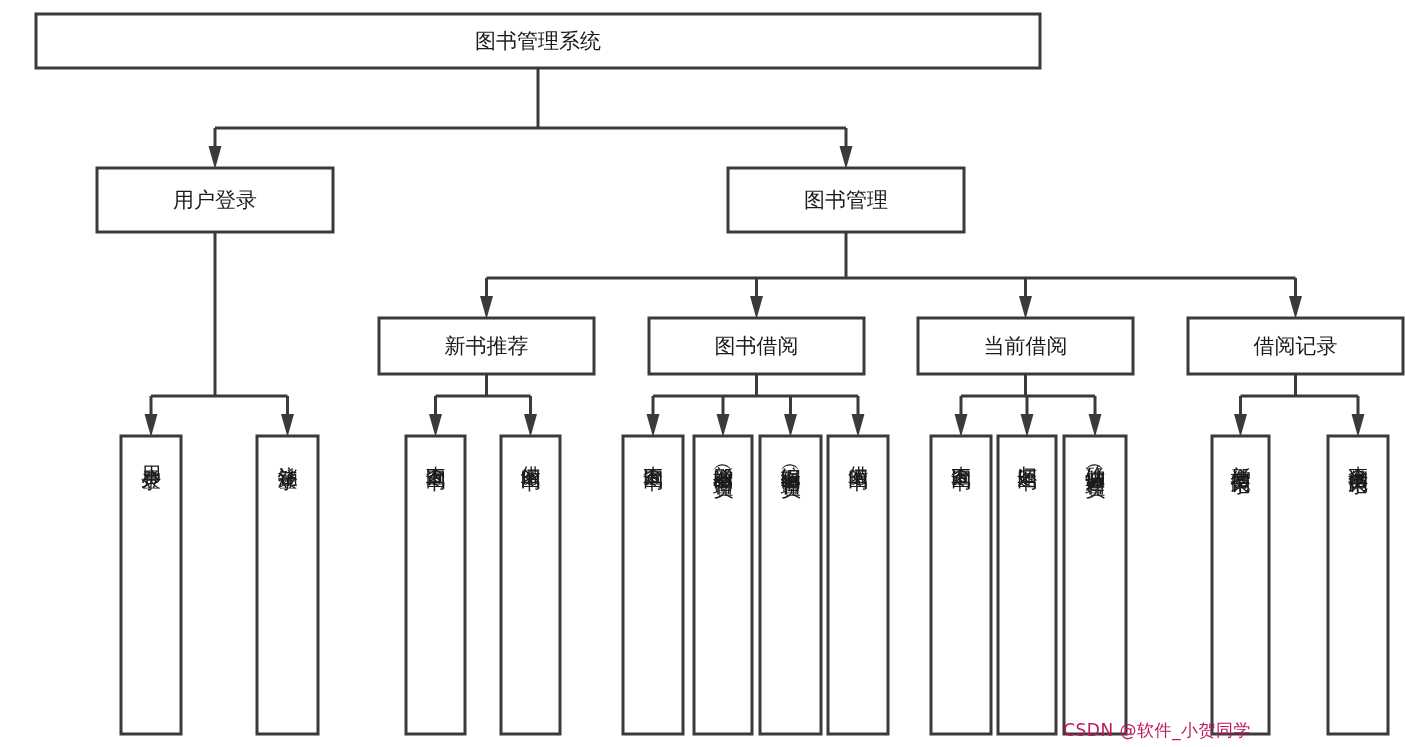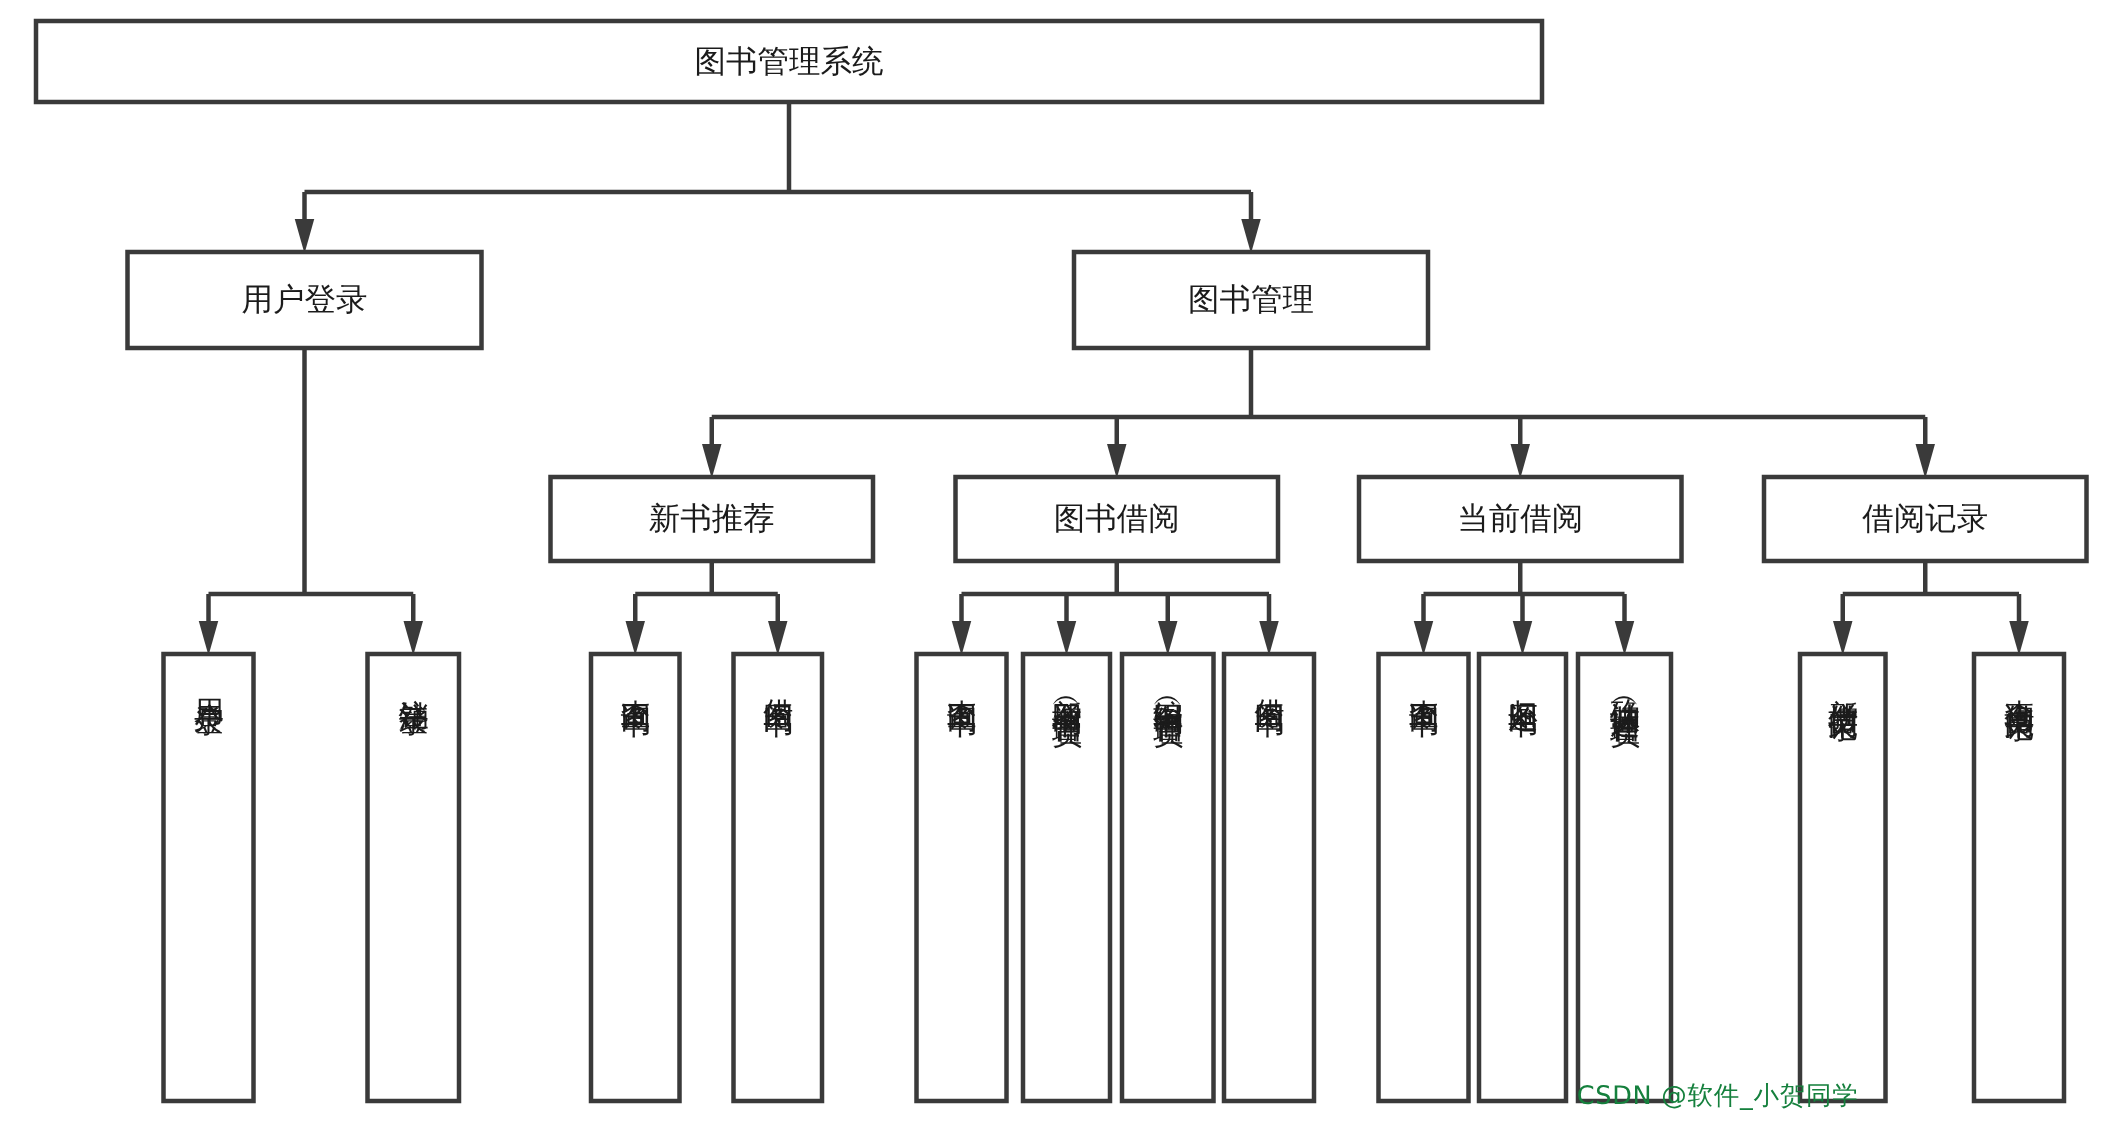--- a/index.html
+++ b/index.html
@@ -9,21 +9,21 @@
   }
   body {
     width: 1405px;
     height: 747px;
     position: relative;
     overflow: hidden;
     font-family: "DejaVu Sans", "Liberation Sans", sans-serif;
   }
   #diagram-root {
     position: absolute;
-    left: 4px;
+    left: 16px;
     top: 0;
     width: 1243px;
     height: 747px;
   }
   svg.diagram-canvas {
     display: block;
     width: 1405px;
     height: 747px;
   }
   .node-box {
@@ -65,21 +65,21 @@
     letter-spacing: 2px;
     white-space: nowrap;
     text-align: center;
   }
   .watermark {
     position: absolute;
     right: 8px;
     bottom: 5px;
     font-family: "DejaVu Sans", "Liberation Sans", sans-serif;
     font-size: 17px;
-    color: #15803d;
+    color: #be185d;
     letter-spacing: 0.5px;
     white-space: nowrap;
     pointer-events: none;
   }
 </style>
 </head>
 <body>
 
 <div id="diagram-root">
   <svg class="diagram-canvas" viewBox="0 0 1405 747" xmlns="http://www.w3.org/2000/svg">

